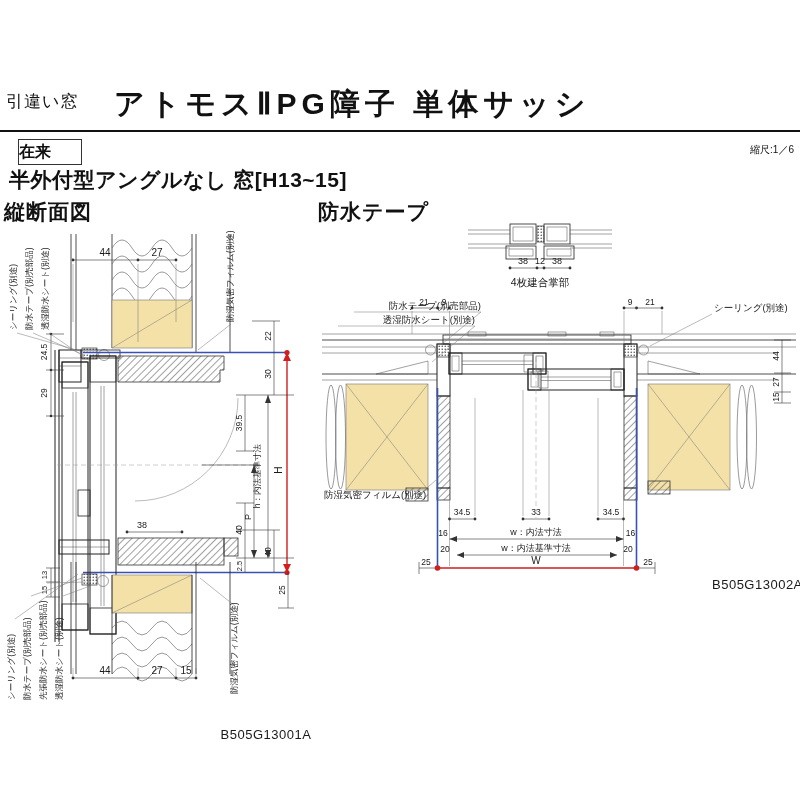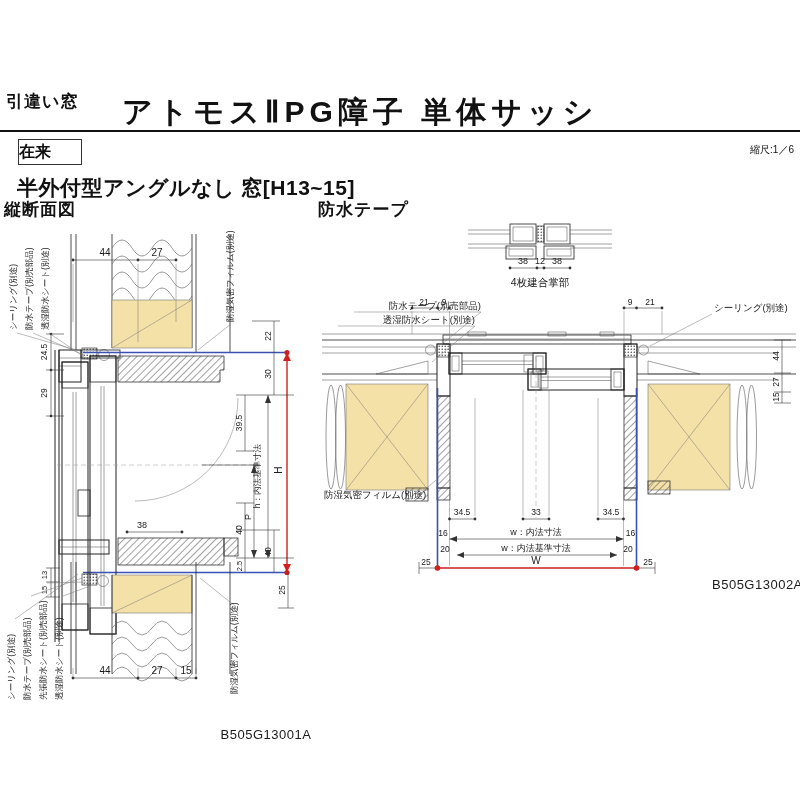--- a/index.html
+++ b/index.html
@@ -1,27 +1,27 @@
 <!DOCTYPE html>
 <html style="--wood: #f4e1a8; --datum: #3a50b4; --dimred: #cf1f1f;"><head>
 <meta charset="utf-8">
 <style>
   html,body{margin:0;padding:0;background:#fff;}
   .page{position:relative;width:800px;height:800px;background:#fff;overflow:hidden;
         font-family:"Liberation Sans",sans-serif;color:#111;}
   .abs{position:absolute;}
-  .win-type{left:6px;top:90px;font-size:17px;font-weight:bold;letter-spacing:1px;}
-  .title{left:110px;top:80px;font-size:30px;font-weight:bold;letter-spacing:5px;margin:12px;}
+  .win-type{left:6px;top:90px;font-size:17px;font-weight:normal;letter-spacing:1px;}
+  .title{left:110px;top:80px;font-size:30px;font-weight:bold;letter-spacing:5px;margin:4px;}
   .doc-type{right:5px;top:102px;font-size:16px;letter-spacing:1px;}
   .rule{left:0;top:130px;width:800px;height:2px;background:#111;}
   .tag{left:18px;top:139px;width:62px;height:24px;border:1.5px solid #333;
        font-size:16px;font-weight:bold;text-align:left;line-height:24px;}
   .scale{right:6px;top:143px;font-size:10px;}
-  .model{left:5px;top:162px;font-size:21px;font-weight:bold;letter-spacing:.5px;margin:12px;}
-  .sec-label{top:198px;font-size:17px;font-weight:bold;letter-spacing:1px;}
+  .model{left:5px;top:162px;font-size:21px;font-weight:bold;letter-spacing:.5px;margin:4px;}
+  .sec-label{top:198px;font-size:21px;font-weight:bold;letter-spacing:1px;}
   .sec-v{left:4px;} .sec-h{left:318px;}
   svg{position:absolute;overflow:visible;}
   .svg-left{left:2px;top:222px;}
   .svg-right{left:318px;top:222px;}
   svg text{font-family:"Liberation Sans",sans-serif;fill:#1a1a1a;}
   .s7{font-size:7.5px}.s8{font-size:8.5px}.s9{font-size:9px}.s95{font-size:9.5px}
   .s10{font-size:10px}.s11{font-size:10.5px}.s13{font-size:13px;letter-spacing:.5px}
   .ln{stroke:#222;stroke-width:1;fill:none}
   .ln8{stroke:#222;stroke-width:.8;fill:none}
   .tn{stroke:#555;stroke-width:.55;fill:none}

